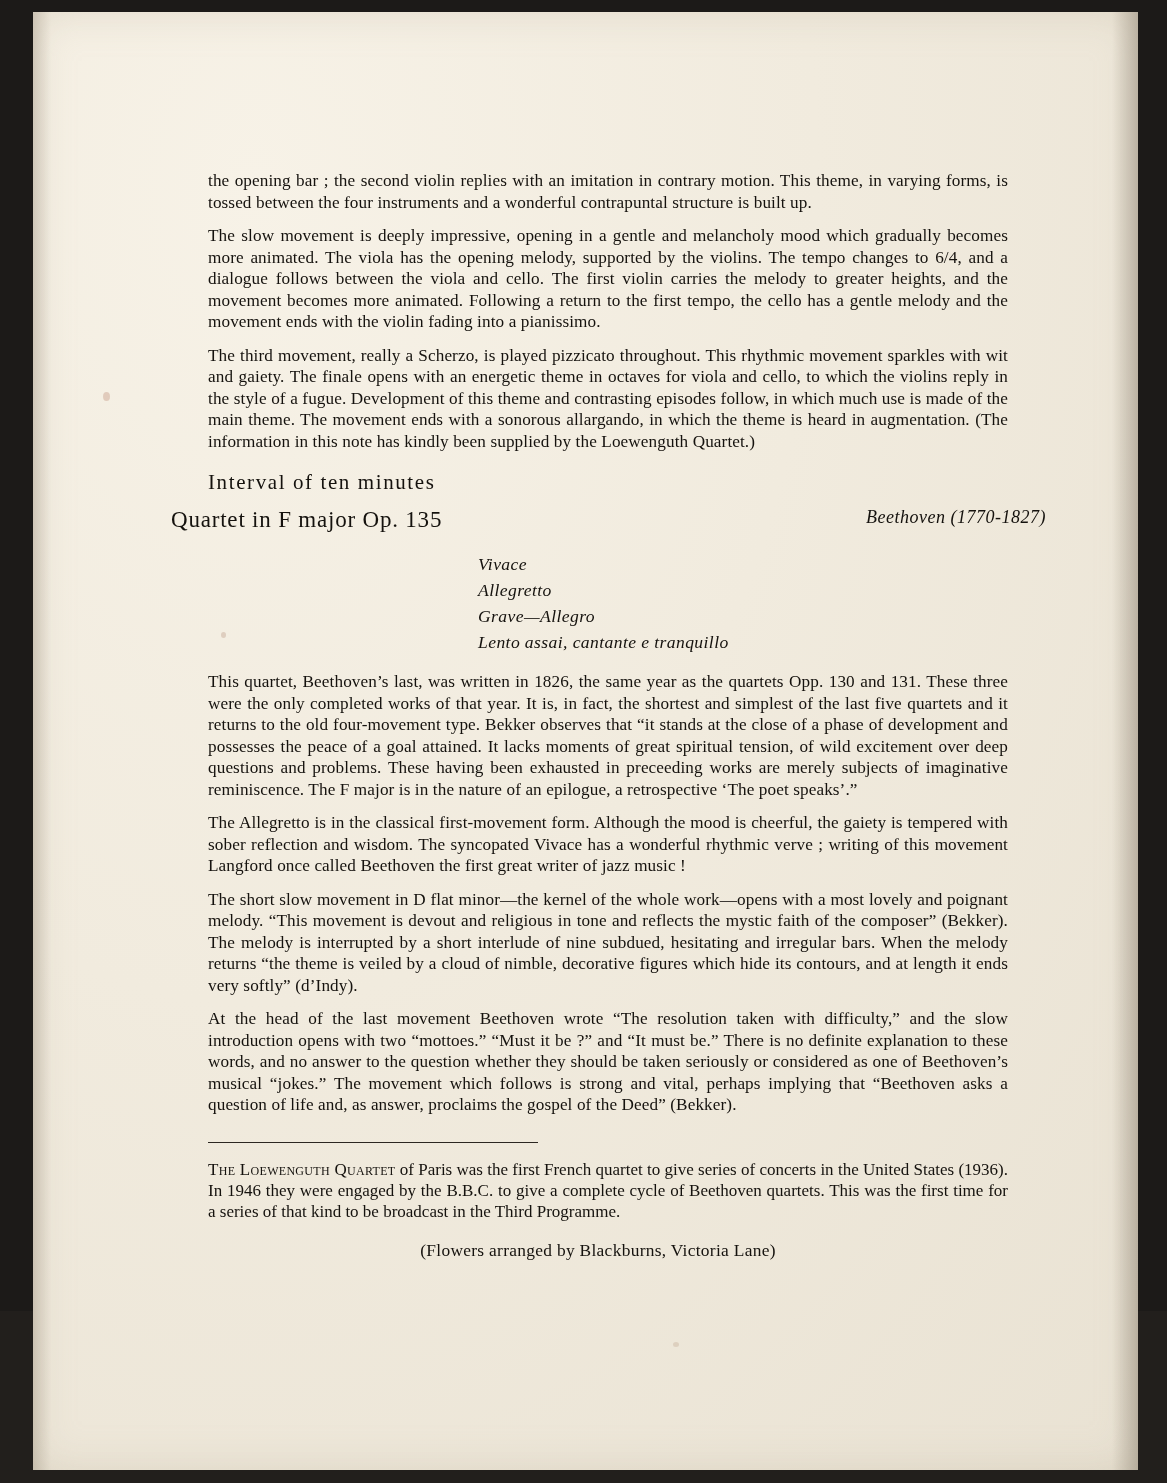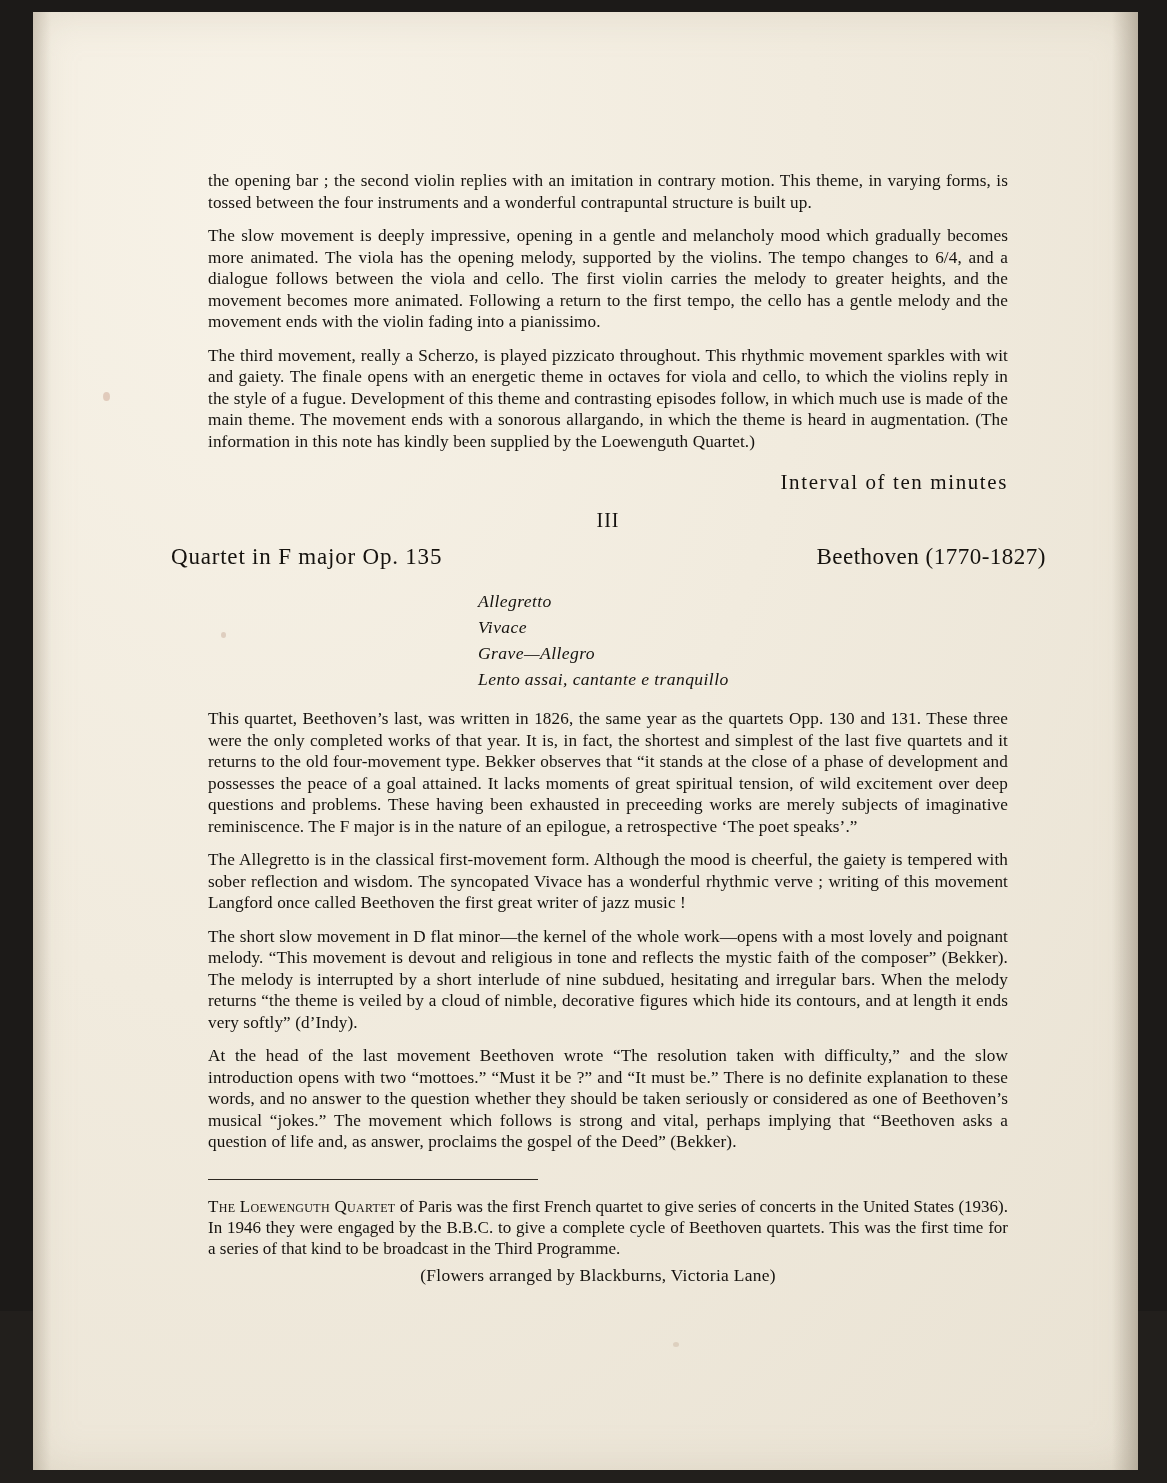--- a/index.html
+++ b/index.html
@@ -60,21 +60,21 @@
     font-size: 17.2px;
     line-height: 21.5px;
     text-align: justify;
     color: #15120e;
     letter-spacing: 0.1px;
     -webkit-font-smoothing: antialiased;
   }
   p.para.tight { margin-bottom: 16px; }
   .interval {
     margin: 18px 0 10px 0;
-    text-align: right;
+    text-align: left;
     font-size: 21px;
     letter-spacing: 1.6px;
     color: #15120e;
   }
   .numeral {
     margin: 14px 0 6px 0;
     text-align: center;
     font-size: 20px;
     letter-spacing: 1px;
     color: #15120e;
@@ -90,23 +90,24 @@
     left: -37px;
     top: 0;
     font-size: 23px;
     letter-spacing: 0.8px;
     color: #15120e;
   }
   .work-composer {
     position: absolute;
     right: -38px;
     top: 0;
-    font-size: 23px;
+    font-size: 18px;
     letter-spacing: 0.5px;
     color: #15120e;
+    font-style: italic;
   }
   ul.movements {
     list-style: none;
     margin: 10px 0 16px 0;
     padding: 0 0 0 270px;
   }
   ul.movements li {
     font-style: italic;
     font-size: 17.6px;
     line-height: 26px;
@@ -124,21 +125,21 @@
     font-size: 17px;
     line-height: 21px;
     text-align: justify;
     color: #15120e;
   }
   .smallcaps {
     font-variant: small-caps;
     letter-spacing: 0.3px;
   }
   .flowers {
-    margin-top: 6px;
+    margin-top: 18px;
     text-align: center;
     font-size: 17.4px;
     letter-spacing: 0.3px;
     color: #15120e;
     padding-right: 20px;
   }
   
   .spot {
     position: absolute;
     border-radius: 50%;
@@ -156,30 +157,29 @@
     <div class="spot" style="left:640px;top:1330px;width:6px;height:5px;background:rgba(160,120,90,0.20);"></div>
 
     <div id="content">
 
       <p class="para">the opening bar ; the second violin replies with an imitation in contrary motion.   This theme, in varying forms, is tossed between the four instruments and a wonderful contrapuntal structure is built up.</p>
       <p class="para">The slow movement is deeply impressive, opening in a gentle and melancholy mood which gradually becomes more animated.   The viola has the opening melody, supported by the violins.   The tempo changes to 6/4, and a dialogue follows between the viola and cello.   The first violin carries the melody to greater heights, and the movement becomes more animated.   Following a return to the first tempo, the cello has a gentle melody and the movement ends with the violin fading into a pianissimo.</p>
       <p class="para tight">The third movement, really a Scherzo, is played pizzicato throughout.   This rhythmic movement sparkles with wit and gaiety.   The finale opens with an energetic theme in octaves for viola and cello, to which the violins reply in the style of a fugue.   Development of this theme and contrasting episodes follow, in which much use is made of the main theme.   The movement ends with a sonorous allargando, in which the theme is heard in augmentation.  (The information in this note has kindly been supplied by the Loewenguth Quartet.)</p>
 
       <div class="interval">Interval of ten minutes</div>
 
-      <div class="numeral">III</div>
 
       <div class="work-head">
         <div class="work-title">Quartet in F major Op. 135</div>
         <div class="work-composer">Beethoven (1770-1827)</div>
       </div>
 
       <ul class="movements">
+        <li>Vivace</li>
         <li>Allegretto</li>
-        <li>Vivace</li>
         <li>Grave—Allegro</li>
         <li>Lento assai, cantante e tranquillo</li>
       </ul>
 
       <p class="para">This quartet, Beethoven’s last, was written in 1826, the same year as the quartets  Opp. 130 and 131.   These three were the only completed works of that year.   It is, in fact, the shortest and simplest of the last five quartets and it returns to the old four-movement type.   Bekker observes that “it stands at the close of a phase of development and possesses the peace of a goal attained.   It lacks moments of great spiritual tension, of wild excitement over deep questions and problems.   These having been exhausted in preceeding works are merely subjects of imaginative reminiscence.   The F major is in the nature of an epilogue, a retrospective ‘The poet speaks’.”</p>
       <p class="para">The Allegretto is in the classical first-movement form.   Although the mood is cheerful, the gaiety is tempered with sober reflection and wisdom.   The syncopated Vivace has a wonderful rhythmic verve ;  writing of this movement Langford once called Beethoven the first great writer of jazz music !</p>
       <p class="para">The short slow movement in D flat minor—the kernel of the whole work—opens with a most lovely and poignant melody.   “This movement is devout and religious in tone and reflects the mystic faith of the composer” (Bekker).   The melody is interrupted by a short interlude of nine subdued, hesitating and irregular bars.   When the melody returns “the theme is veiled by a cloud of nimble, decorative figures which hide its contours, and at length it ends very softly” (d’Indy).</p>
       <p class="para">At the head of the last movement Beethoven wrote “The resolution taken with difficulty,” and the slow introduction opens with two “mottoes.”   “Must it be ?” and “It must be.”   There is no definite explanation to these words, and no answer to the question whether they should be taken seriously or considered as one of Beethoven’s musical “jokes.”   The movement which follows is strong and vital, perhaps implying that “Beethoven asks a question of life and, as answer, proclaims the gospel of the Deed” (Bekker).</p>
 
       <div class="rule"></div>

